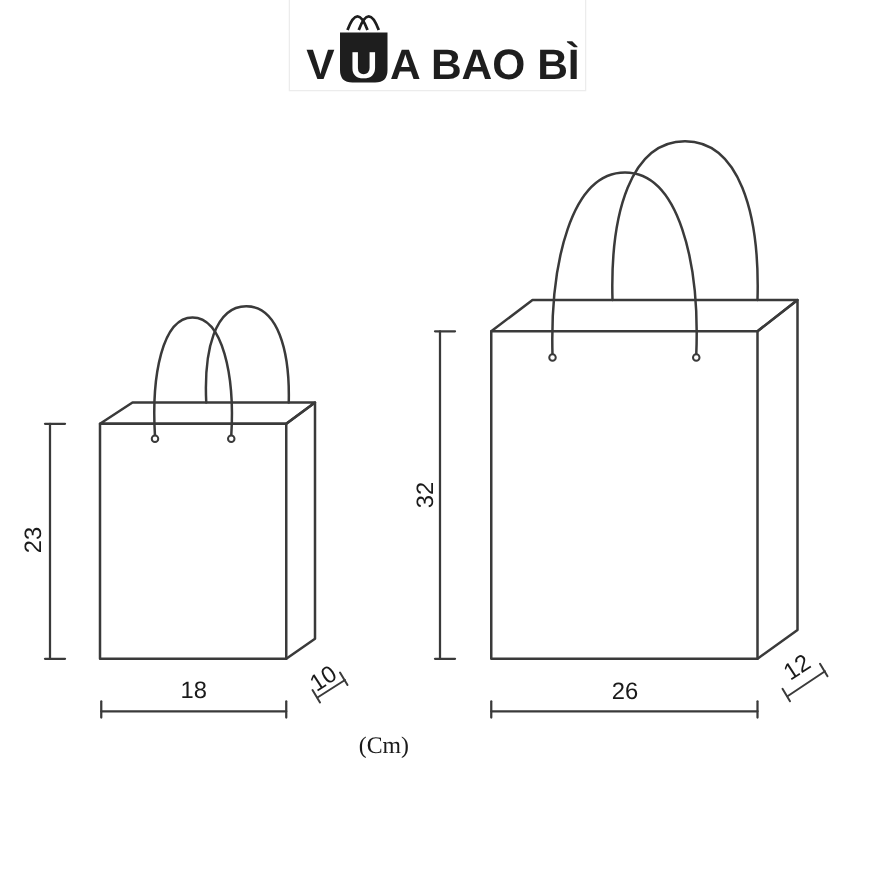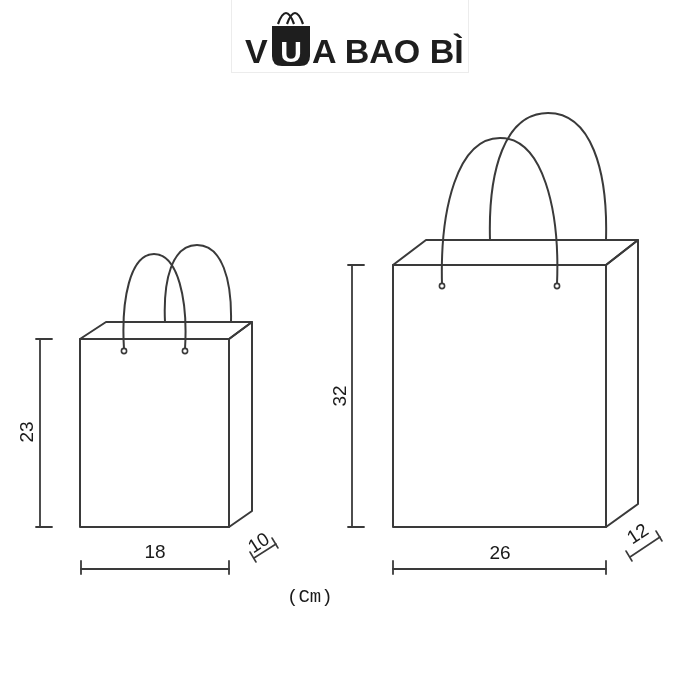--- a/index.html
+++ b/index.html
@@ -38,21 +38,21 @@
       font-family: "Liberation Sans", sans-serif;
       font-size: 19px;
       fill: #1a1a1a;
     }
     .unit-label {
       position: absolute;
       left: 287px;
       top: 586px;
       font-size: 19px;
       color: #1a1a1a;
-      font-family: Liberation Mono, monospace;
+      font-family: Liberation Serif, serif;
     }
   </style>
 </head>
 <body>
 
 <div class="logo-box">
   <svg class="logo-svg" width="238" height="74" viewBox="0 0 238 74">
 
     <text x="13" y="63" font-family="Liberation Sans, sans-serif" font-size="34" font-weight="700" fill="#1e1e1e">V</text>
 

